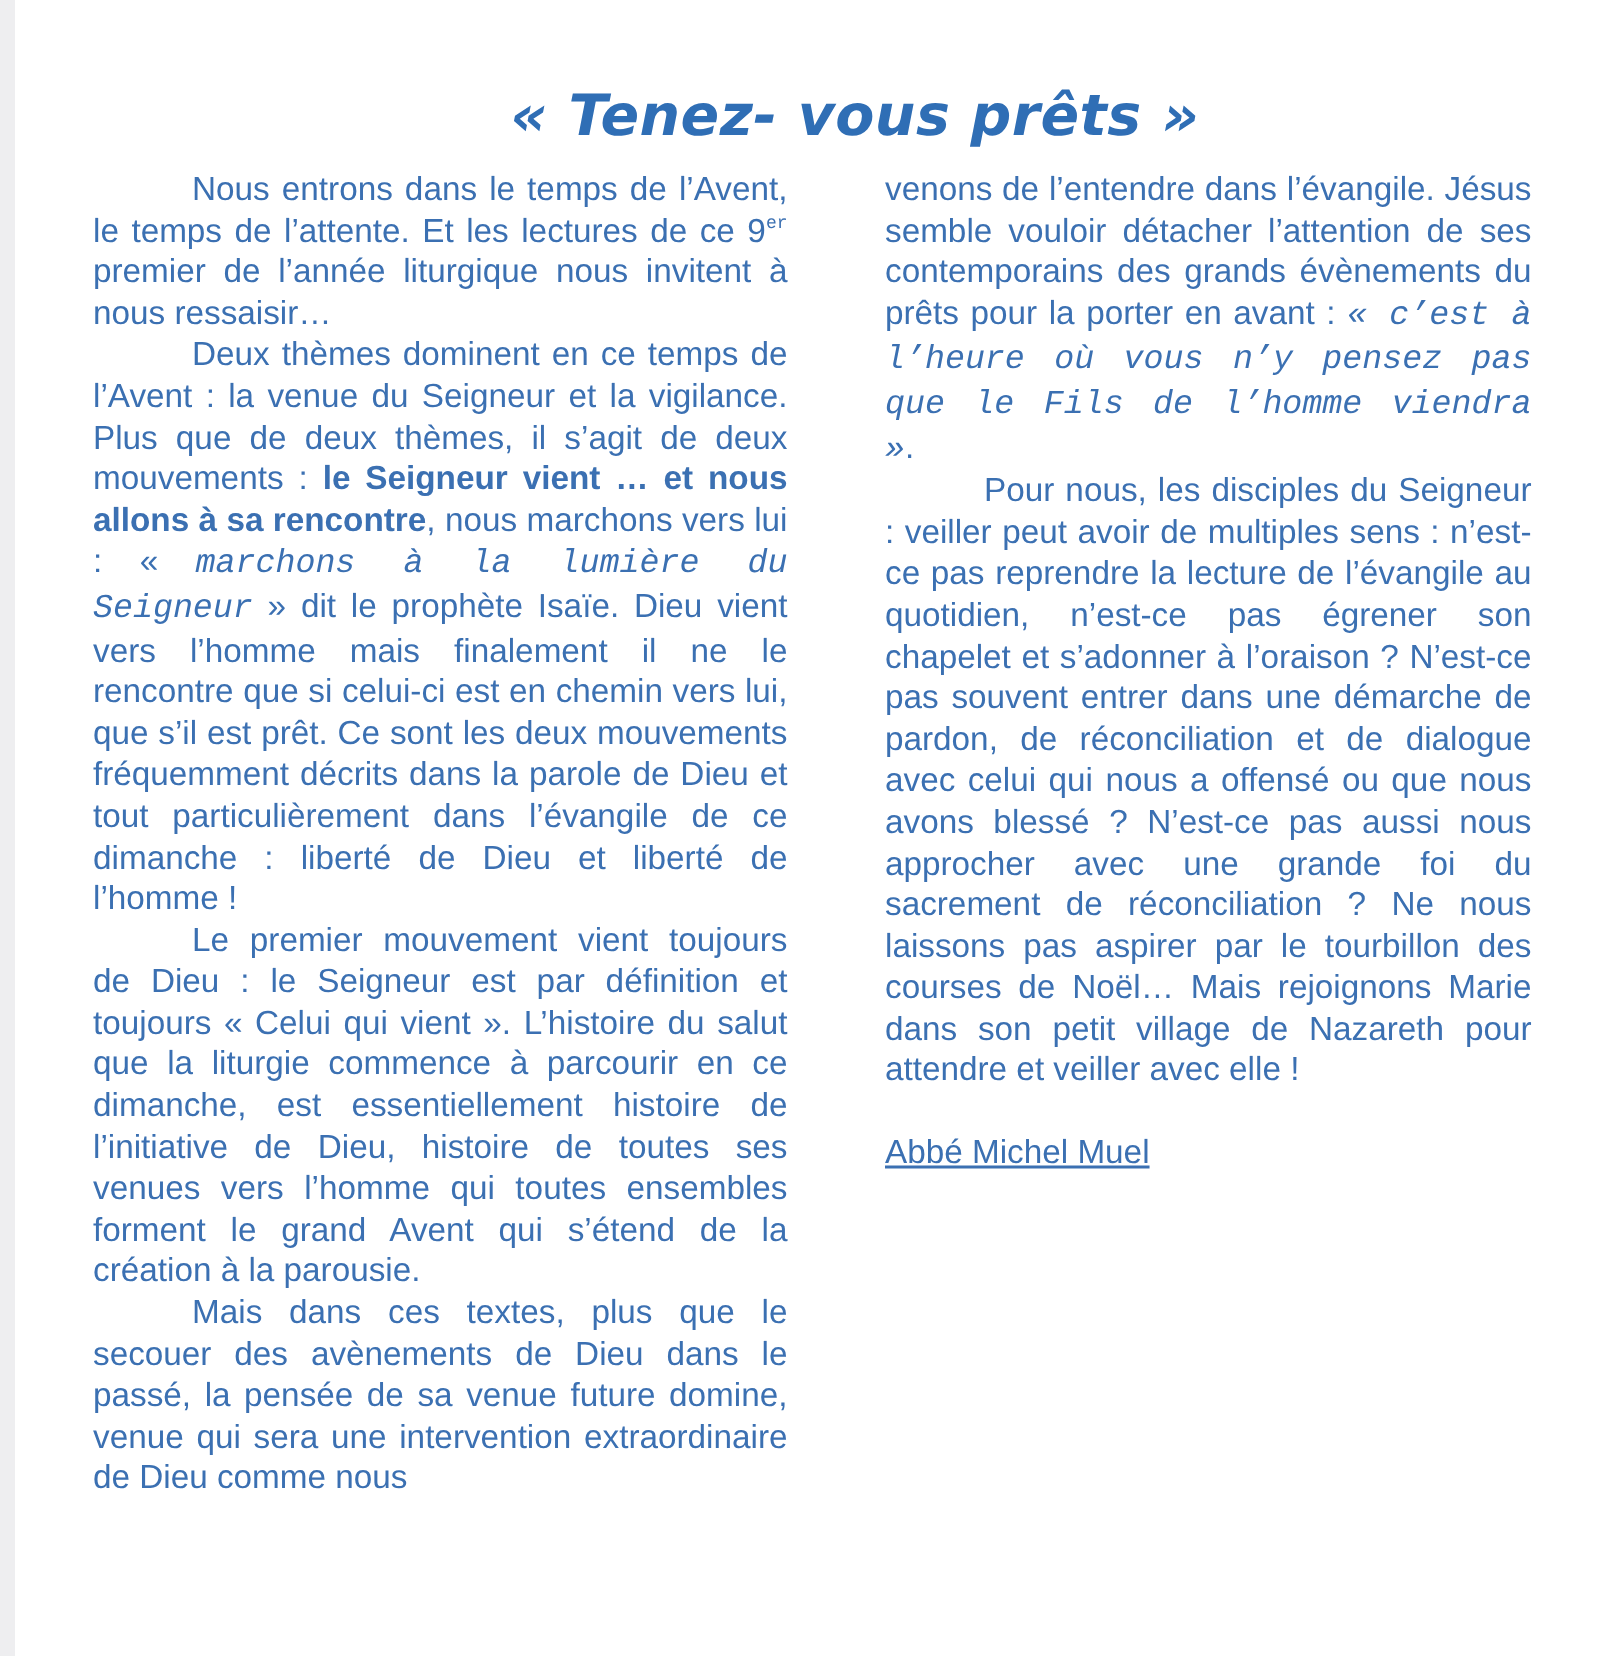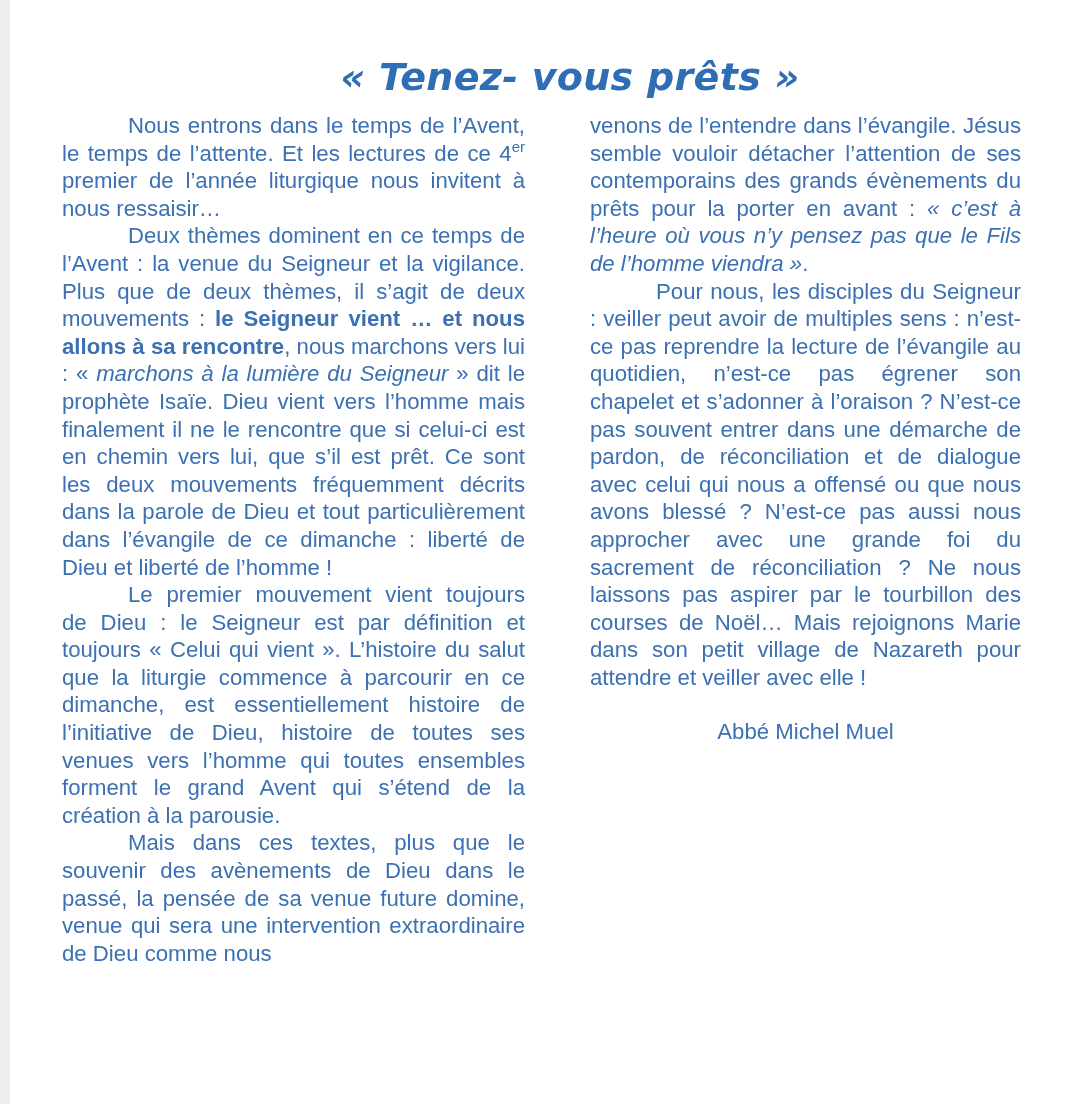--- a/index.html
+++ b/index.html
@@ -37,38 +37,39 @@
     color: #3b70b2;
     font-size: 22.2px;
     line-height: 27.6px;
     text-align: justify;
   }
   .col-left { left: 62px; }
   .col-right { left: 590px; width: 431px; }
   .col p { margin: 0; }
   .indent { text-indent: 66px; }
   .col b { font-weight: bold; }
-  .col i { font-style: italic; }
-  sup { font-size: 15px; line-height: 0; vertical-align: 9px; }
+  .col i { font-style: italic; font-family: Liberation Mono, monospace; }
+  sup { font-size: 12px; line-height: 0; vertical-align: 9px; font-family: Liberation Mono, monospace; }
   .signature {
-    text-align: center;
+    text-align: left;
     margin-top: 27px !important;
+    text-decoration: underline;
   }
 </style>
 </head>
 <body>
 
 <div class="left-strip"></div>
 
 <h1 class="title">« Tenez- vous prêts »</h1>
 
 <div class="col col-left">
-  <p class="indent"><span>Nous entrons dans le temps de l’Avent, le temps de l’attente. Et les lectures de ce 4</span><sup>er</sup><span> premier de l’année liturgique nous invitent à nous ressaisir…</span></p>
+  <p class="indent"><span>Nous entrons dans le temps de l’Avent, le temps de l’attente. Et les lectures de ce 9</span><sup>er</sup><span> premier de l’année liturgique nous invitent à nous ressaisir…</span></p>
   <p class="indent"><span>Deux thèmes dominent en ce temps de l’Avent : la venue du Seigneur et la vigilance. Plus que de deux thèmes, il s’agit de deux mouvements : </span><b>le Seigneur vient … et nous allons à sa rencontre</b><span>, nous marchons vers lui : « </span><i>marchons à la lumière du Seigneur</i><span> » dit le prophète Isaïe. Dieu vient vers l’homme mais finalement il ne le rencontre que si celui-ci est en chemin vers lui, que s’il est prêt. Ce sont les deux mouvements fréquemment décrits dans la parole de Dieu et tout particulièrement dans l’évangile de ce dimanche : liberté de Dieu et liberté de l’homme !</span></p>
   <p class="indent">Le premier mouvement vient toujours de Dieu : le Seigneur est par définition et toujours « Celui qui vient ». L’histoire du salut que la liturgie commence à parcourir en ce dimanche, est essentiellement histoire de l’initiative de Dieu, histoire de toutes ses venues vers l’homme qui toutes ensembles forment le grand Avent qui s’étend de la création à la parousie.</p>
-  <p class="indent">Mais dans ces textes, plus que le souvenir des avènements de Dieu dans le passé, la pensée de sa venue future domine, venue qui sera une intervention extraordinaire de Dieu comme nous</p>
+  <p class="indent">Mais dans ces textes, plus que le secouer des avènements de Dieu dans le passé, la pensée de sa venue future domine, venue qui sera une intervention extraordinaire de Dieu comme nous</p>
 </div>
 
 <div class="col col-right">
   <p><span>venons de l’entendre dans l’évangile. Jésus semble vouloir détacher l’attention de ses contemporains des grands évènements du prêts pour la porter en avant : </span><i>« c’est à l’heure où vous n’y pensez pas que le Fils de l’homme viendra »</i><span>.</span></p>
   <p class="indent">Pour nous, les disciples du Seigneur : veiller peut avoir de multiples sens : n’est-ce pas reprendre la lecture de l’évangile au quotidien, n’est-ce pas égrener son chapelet et s’adonner à l’oraison ? N’est-ce pas souvent entrer dans une démarche de pardon, de réconciliation et de dialogue avec celui qui nous a offensé ou que nous avons blessé ? N’est-ce pas aussi nous approcher avec une grande foi du sacrement de réconciliation ? Ne nous laissons pas aspirer par le tourbillon des courses de Noël… Mais rejoignons Marie dans son petit village de Nazareth pour attendre et veiller avec elle !</p>
   <p class="signature">Abbé Michel Muel</p>
 </div>
 
 </body></html>

